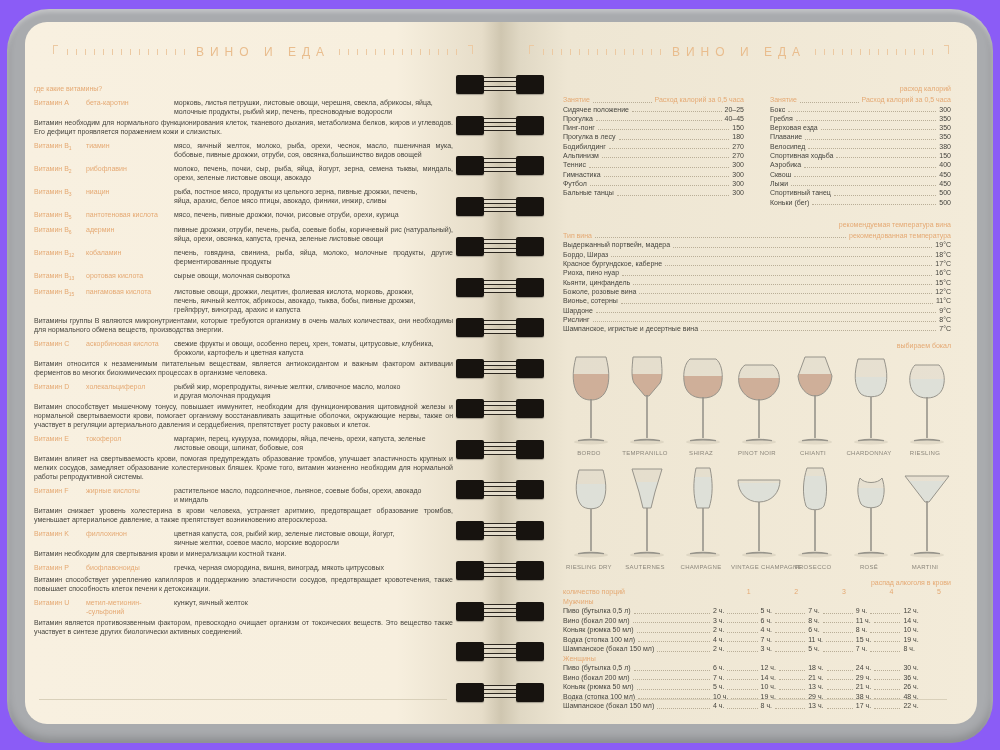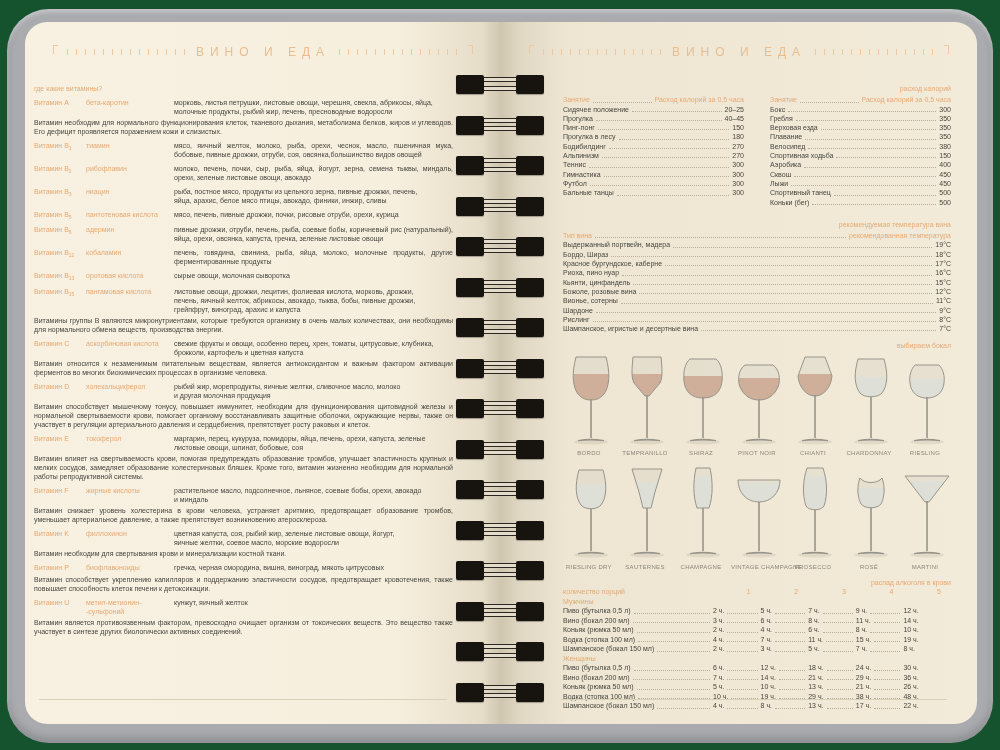--- a/index.html
+++ b/index.html
@@ -1,16 +1,16 @@
 <!DOCTYPE html>
 <html><head>
 <meta charset="utf-8">
 <style>
   html,body{margin:0;padding:0;}
-  #canvas{position:relative;width:1000px;height:750px;background:#14532d;font-family:"Liberation Sans",sans-serif;overflow:hidden;}
+  #canvas{position:relative;width:1000px;height:750px;background:#8b5cf6;font-family:"Liberation Sans",sans-serif;overflow:hidden;}
   .cover{position:absolute;left:7px;top:9px;width:986px;height:734px;background:#a9abae;border-radius:42px;
          box-shadow:inset 0 3px 4px rgba(255,255,255,.35), inset 0 -5px 8px rgba(0,0,0,.18);}
   .pages{position:absolute;left:25px;top:22px;width:952px;height:702px;border-radius:22px;overflow:hidden;display:flex;}
   .page{width:476px;height:100%;position:relative;}
   .page.pl{background:linear-gradient(90deg,#f8f0e0 0%,#f7efde 78%,#e6ddc9 96%,#cfc6b0 100%);}
   .page.pr{background:linear-gradient(90deg,#cfc6b0 0%,#e0d8c4 4%,#eee6d3 14%,#f3ebd9 100%);}
   .foot-line{position:absolute;bottom:24px;border-top:1px solid #d9d0ba;}
   .pl .foot-line{left:14px;right:54px;}
   .pr .foot-line{left:60px;right:30px;}
 

